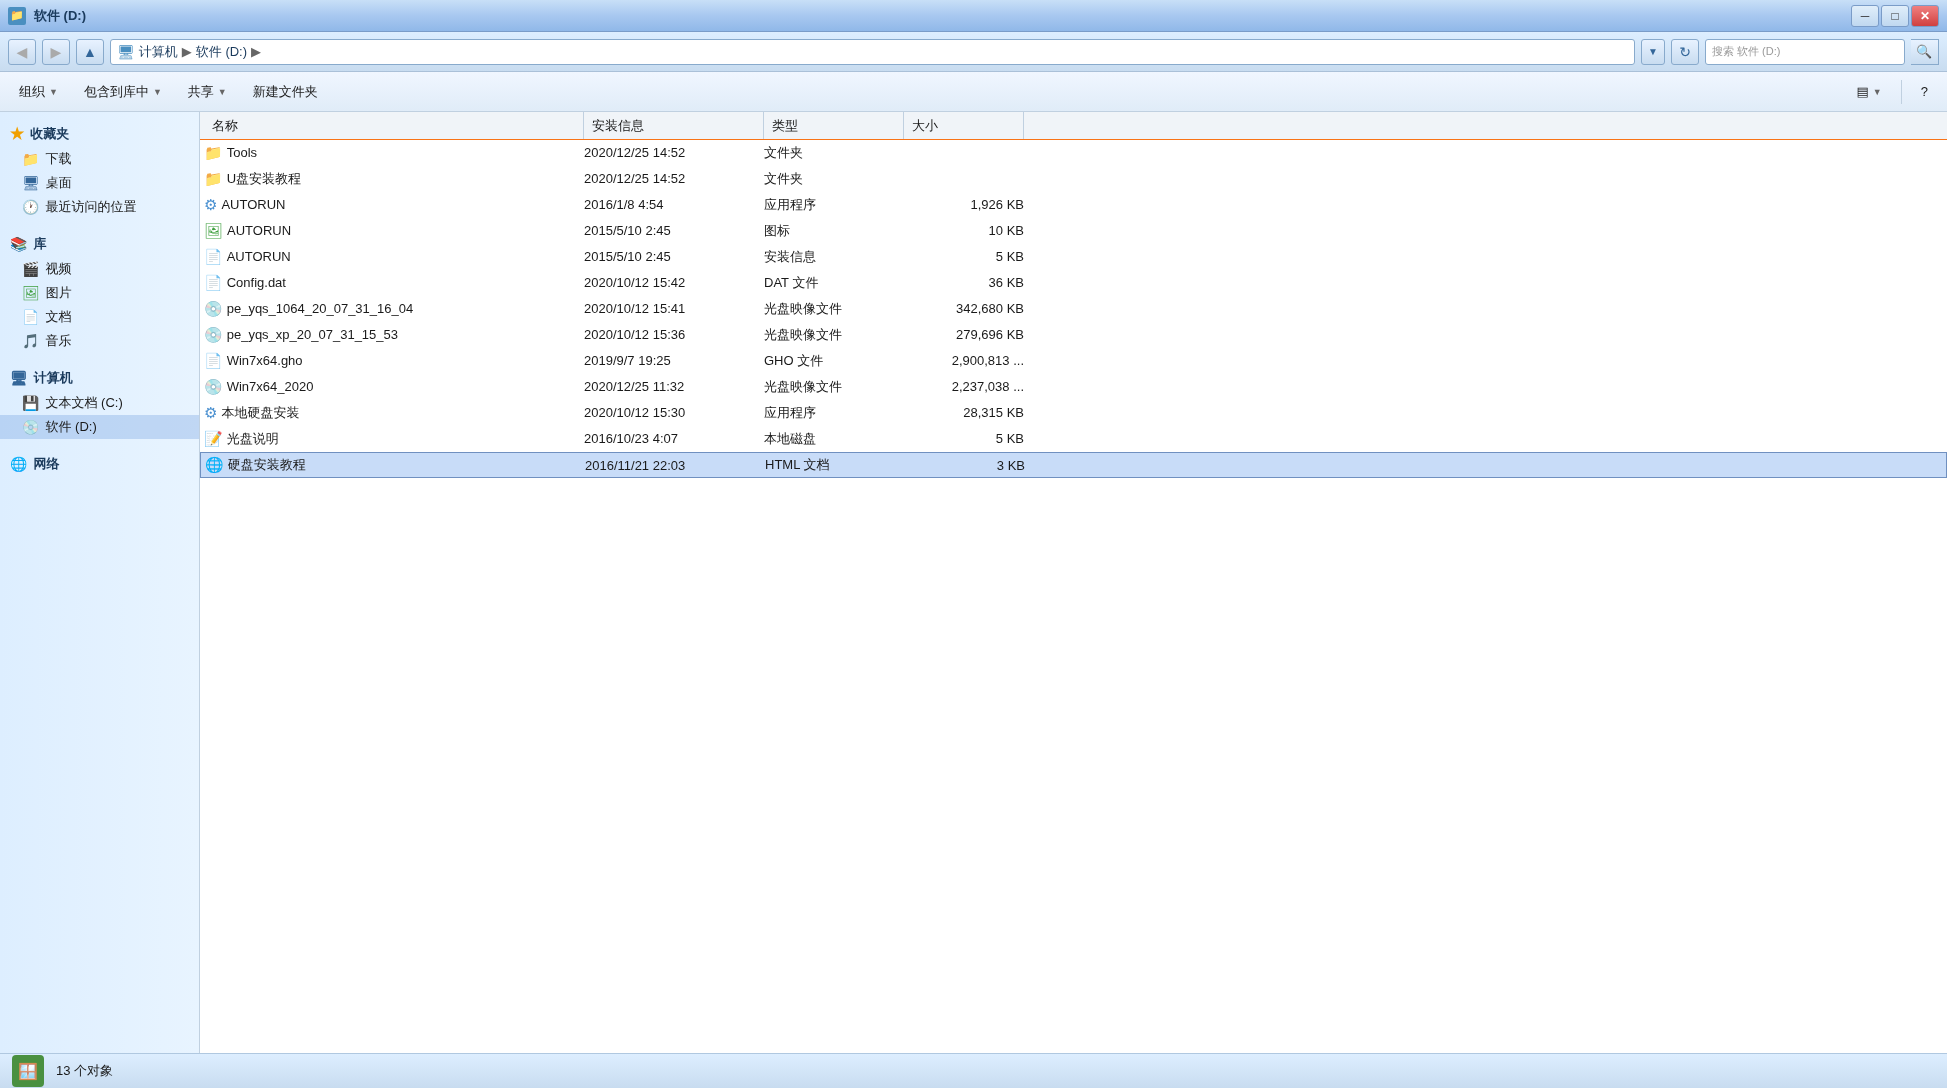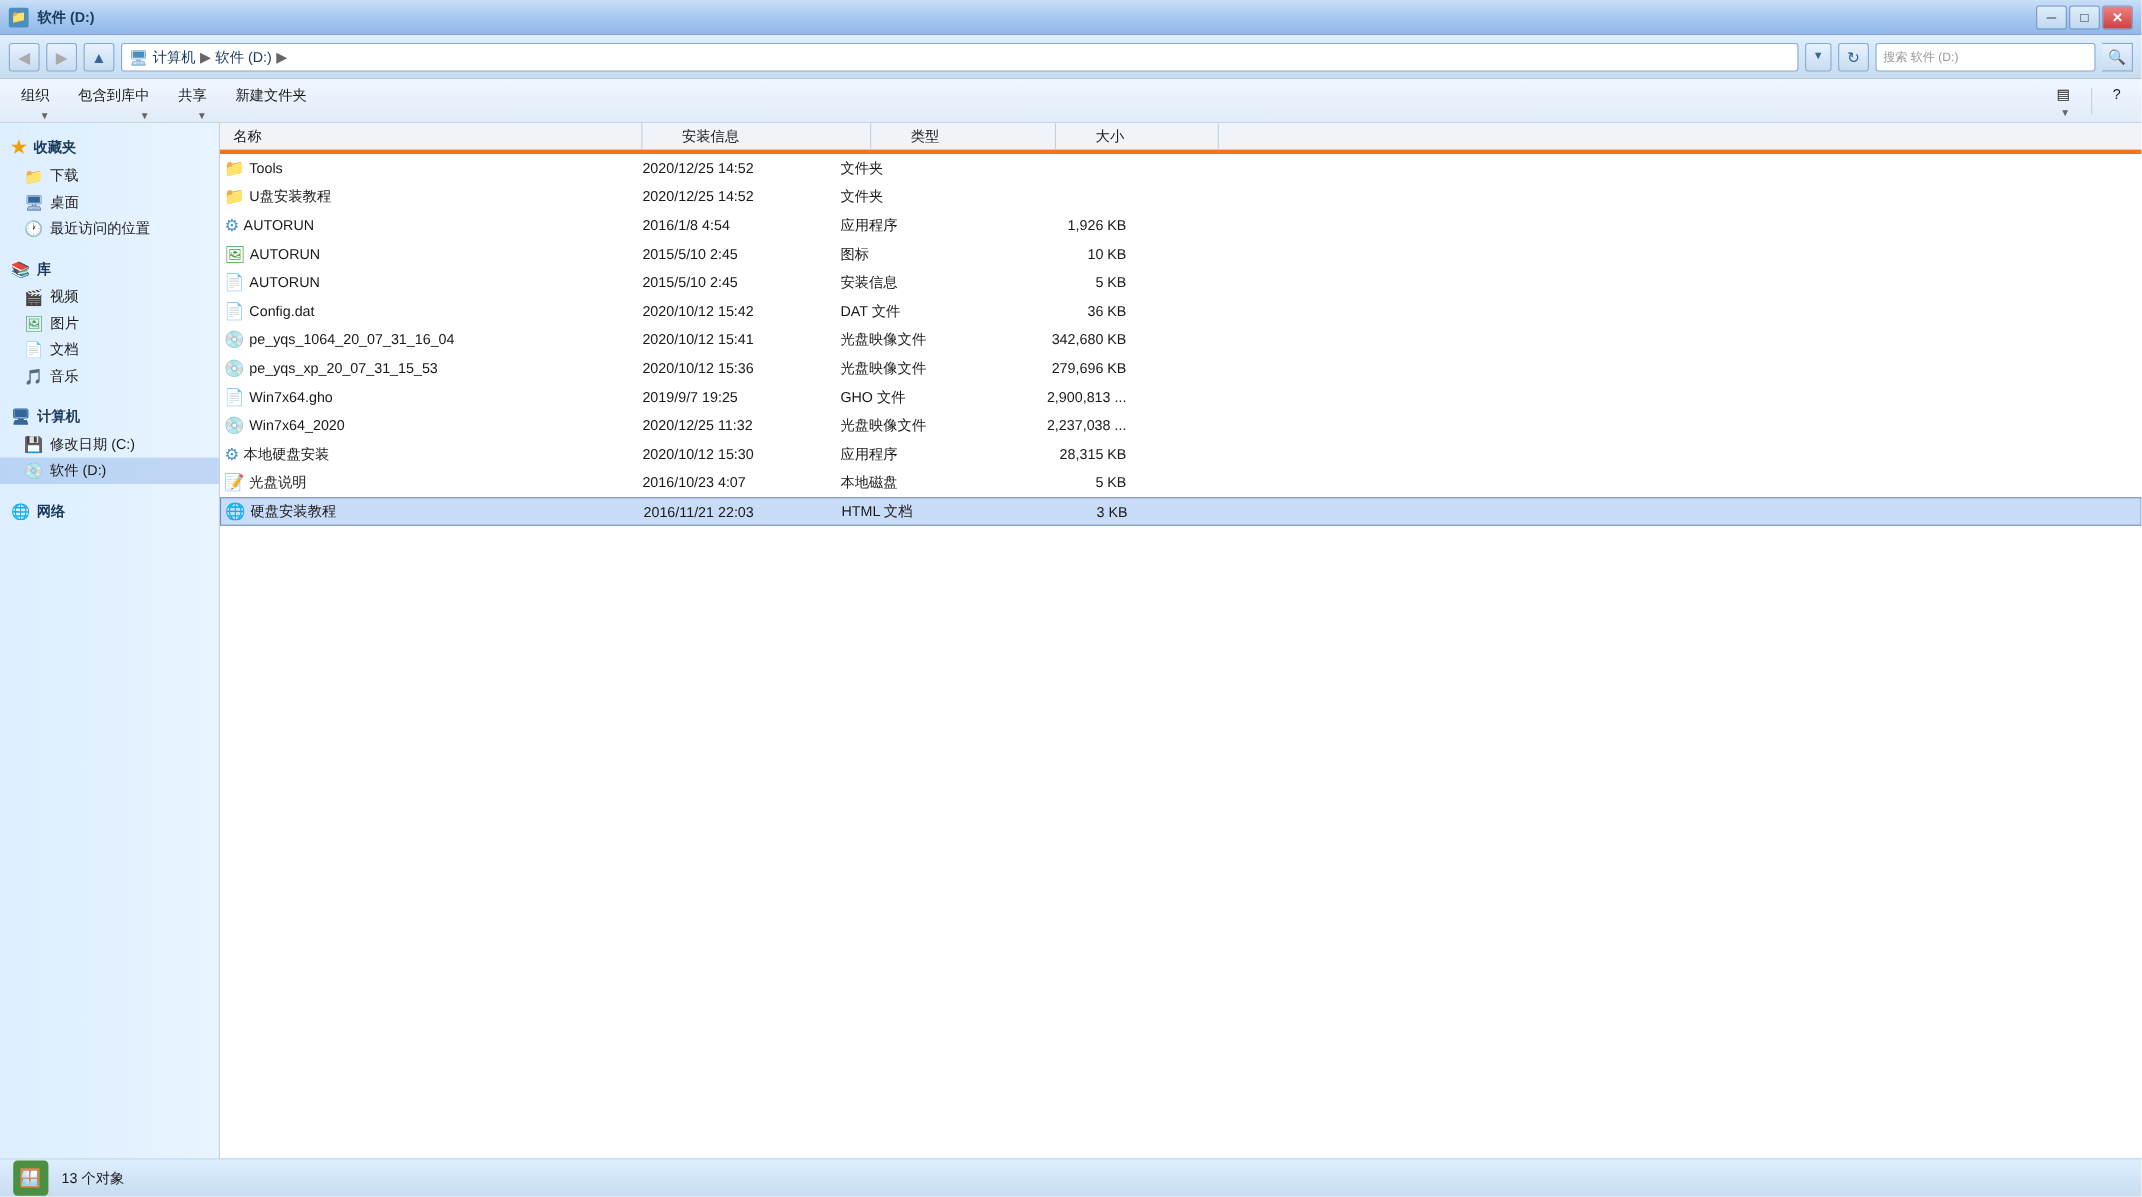--- a/index.html
+++ b/index.html
@@ -164,25 +164,24 @@
       border-bottom: 1px solid #c0d0e0;
     }
     .tool-btn {
       height: 30px;
       padding: 0 10px;
       border: 1px solid transparent;
       border-radius: 3px;
       background: transparent;
       cursor: pointer;
       display: flex;
-      align-items: flex-end;
+      align-items: center;
       gap: 4px;
       font-size: 13px;
       color: #1a1a1a;
-      flex-direction: column;
     }
     .tool-btn .arrow { font-size: 9px; color: #666; }
     .toolbar-sep {
       width: 1px;
       height: 24px;
       background: #c0d0e0;
       margin: 0 4px;
     }
 
     
@@ -234,24 +233,23 @@
     .file-list-area {
       flex: 1;
       display: flex;
       flex-direction: column;
       overflow: hidden;
     }
     .file-list-header {
       display: flex;
       align-items: center;
       background: #f0f4f8;
-      border-bottom: 4px solid #f97316;
+      border-bottom: 1px solid #f97316;
       height: 28px;
       padding: 0 4px;
-      gap: 28px;
     }
     .col-header {
       font-size: 13px;
       color: #1a1a1a;
       padding: 0 8px;
       cursor: pointer;
       height: 100%;
       display: flex;
       align-items: center;
       border-right: 1px solid #c0d0e0;
@@ -434,21 +432,21 @@
       </div>
     </div>
 
     <div class="sidebar-section">
       <div class="sidebar-header">
         <span class="pc-icon">🖥</span>
         <span>计算机</span>
       </div>
       <div class="sidebar-item">
         <span class="sidebar-item-icon" style="color:#888;">💾</span>
-        <span>修改日期 (C:)</span>
+        <span>文本文档 (C:)</span>
       </div>
       <div class="sidebar-item selected">
         <span class="sidebar-item-icon" style="color:#4a90d0;">💿</span>
         <span>软件 (D:)</span>
       </div>
     </div>
 
     <div class="sidebar-section">
       <div class="sidebar-header">
         <span class="network-icon">🌐</span>

